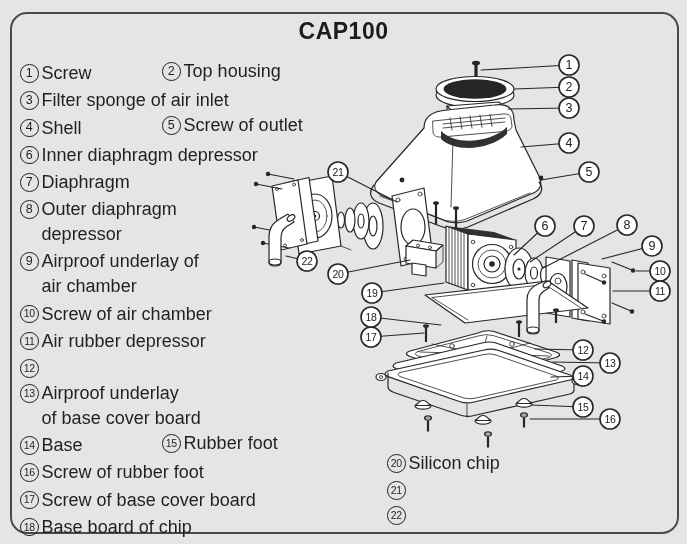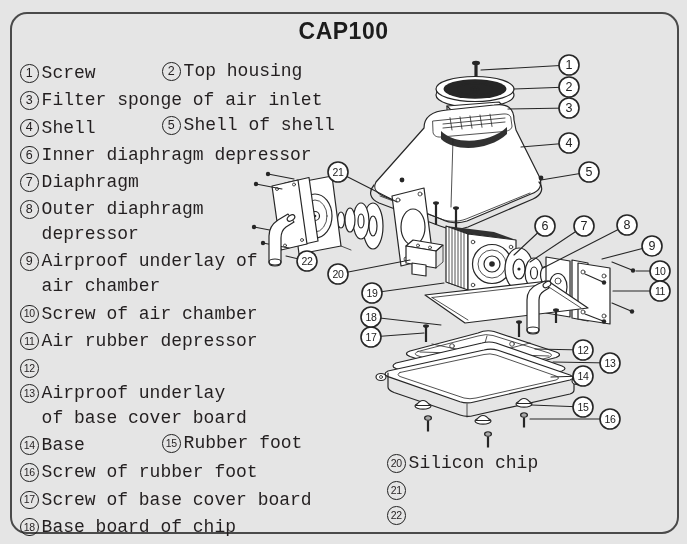--- a/index.html
+++ b/index.html
@@ -12,21 +12,21 @@
   .pcol{position:absolute;font-size:18px;line-height:25px;}
   #col-left{left:20px;top:59px;width:330px;}
   #col-right{left:387px;top:449px;width:280px;}
   .prow{position:relative;}
   .pentry{display:inline-flex;align-items:flex-start;}
   .pentry.c2{position:absolute;left:142px;top:0;}
   .cnum{flex:none;display:inline-flex;align-items:center;justify-content:center;
         width:18.6px;height:18.6px;margin:3px 3px 0 0;border:1.7px solid #222;
         border-radius:50%;font-size:12.5px;box-sizing:border-box;}
   .cnum.two{font-size:10.5px;letter-spacing:-.4px;}
-  .plabel{white-space:pre-line;line-height:25px;font-family:Liberation Mono, monospace;}
+  .plabel{white-space:pre-line;line-height:25px;}
   #diagram{position:absolute;left:0;top:0;pointer-events:none;}
   #diagram path,#diagram line,#diagram ellipse,#diagram circle,#diagram rect{
     stroke:#262626;stroke-width:1.2;fill:none;stroke-linejoin:round;stroke-linecap:round;}
   #diagram .f{fill:#fff;}
   #diagram .d{fill:#262626;stroke:none;}
   #diagram .dk{fill:#313131;stroke:none;}
   #diagram .thin{stroke-width:.8;}
   #diagram .leader{stroke-width:1.1;}
   #diagram .co{fill:#fff;stroke-width:1.6;}
   #diagram .cot{font:12.5px "Liberation Sans",sans-serif;fill:#222;text-anchor:middle;
@@ -50,21 +50,21 @@
         </span></div>
       <div class="prow"><span class="pentry">
           <span class="cnum">3</span>
           <span class="plabel">Filter sponge of air inlet</span>
         </span></div>
       <div class="prow"><span class="pentry">
           <span class="cnum">4</span>
           <span class="plabel">Shell</span>
         </span><span class="pentry c2">
           <span class="cnum">5</span>
-          <span class="plabel">Shell of shell</span>
+          <span class="plabel">Screw of outlet</span>
         </span></div>
       <div class="prow"><span class="pentry">
           <span class="cnum">6</span>
           <span class="plabel">Inner diaphragm depressor</span>
         </span></div>
       <div class="prow"><span class="pentry">
           <span class="cnum">7</span>
           <span class="plabel">Diaphragm</span>
         </span></div>
       <div class="prow"><span class="pentry">

